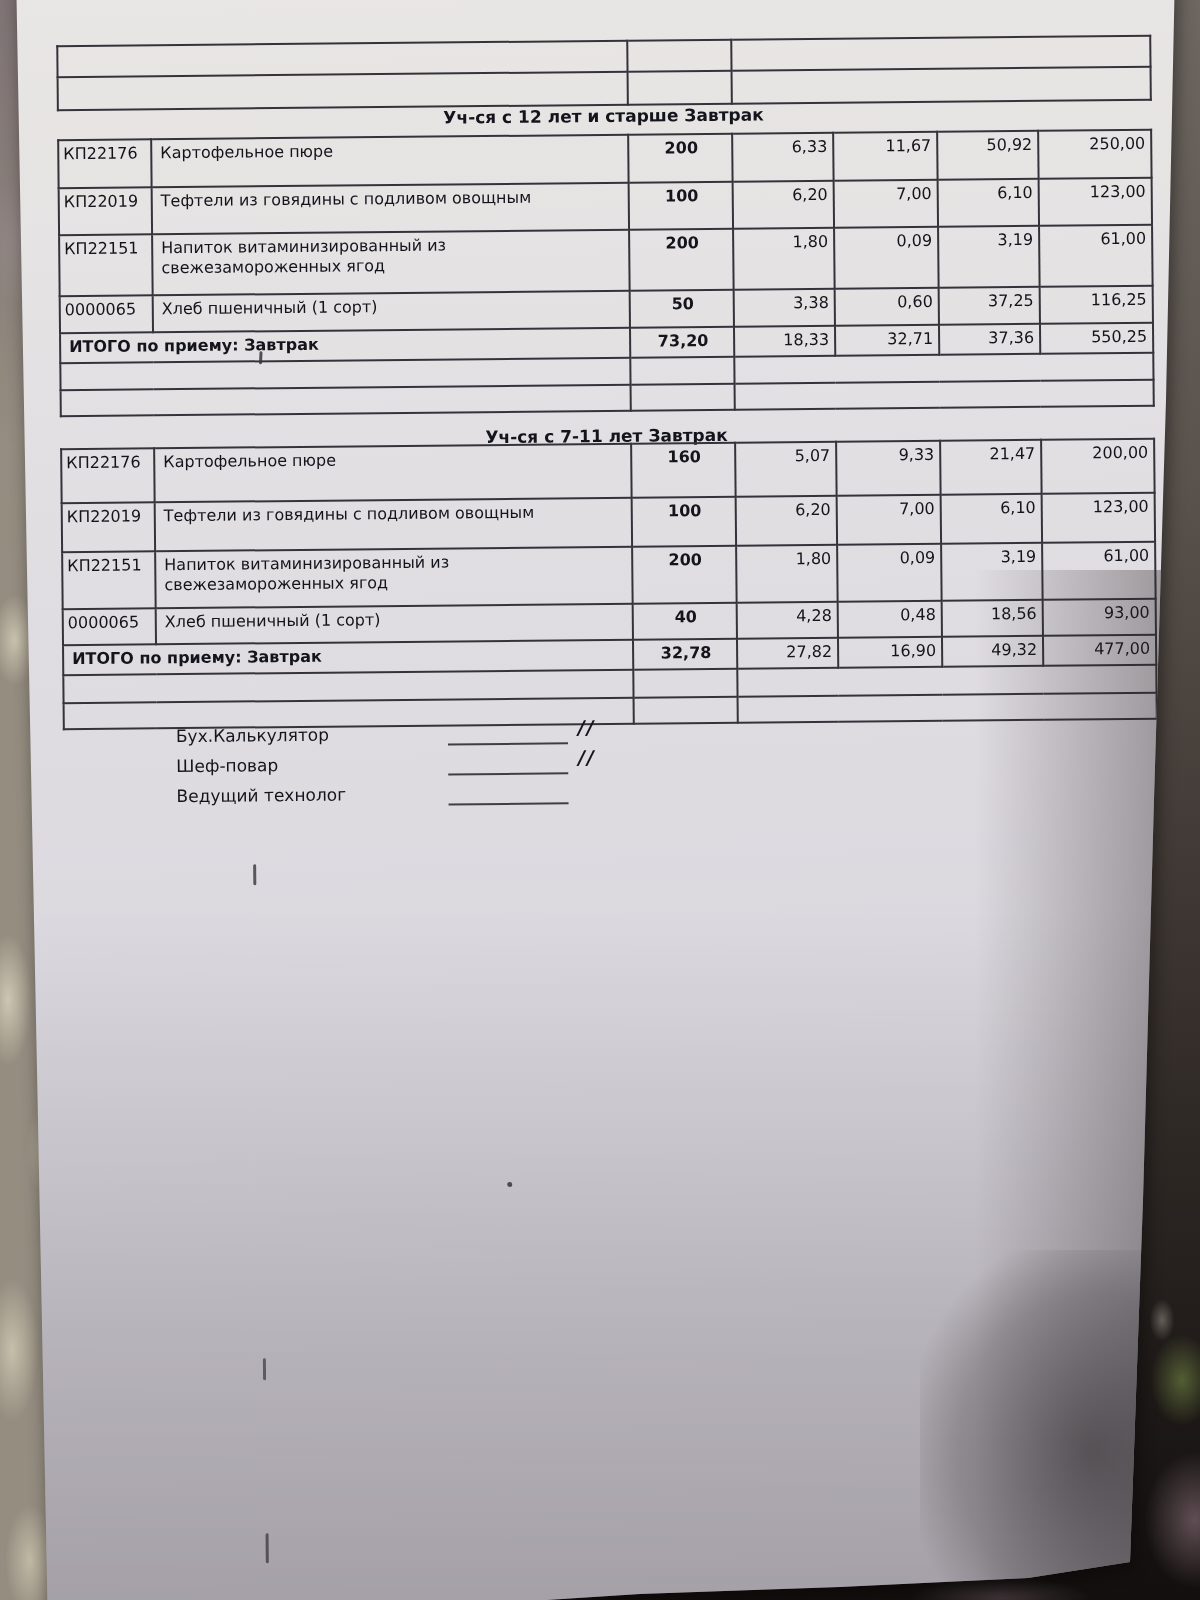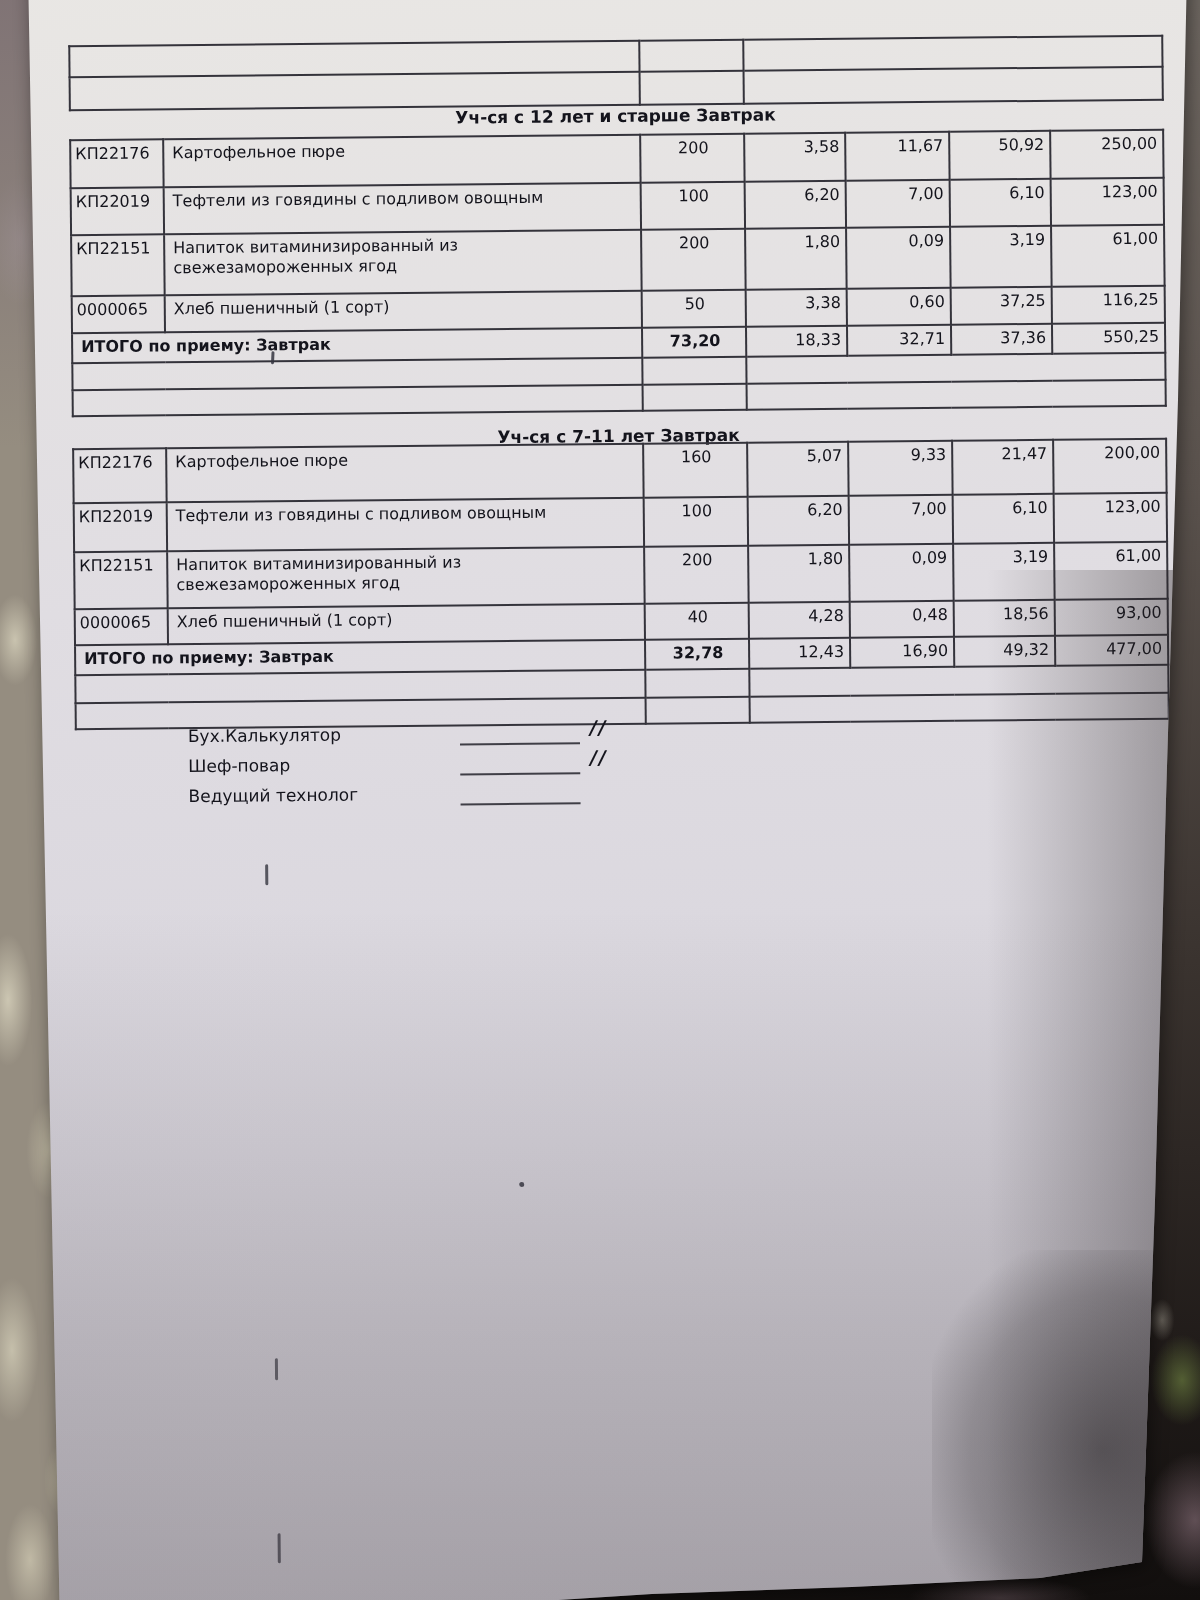--- a/index.html
+++ b/index.html
@@ -30,21 +30,21 @@
       radial-gradient(ellipse 50px 100px at 20px 240px, #a79d99, transparent 65%),
       radial-gradient(ellipse 34px 70px at 15px 640px, #c9c3af, transparent 65%),
       radial-gradient(ellipse 26px 90px at 58px 760px, #beb7a3, transparent 60%),
       radial-gradient(ellipse 40px 110px at 8px 1000px, #ccc6b2, transparent 60%),
       radial-gradient(ellipse 36px 80px at 48px 1150px, #b5ae9a, transparent 60%),
       radial-gradient(ellipse 44px 120px at 12px 1350px, #c5bfab, transparent 60%),
       radial-gradient(ellipse 30px 60px at 62px 1480px, #b0a995, transparent 60%),
       radial-gradient(ellipse 40px 90px at 30px 1560px, #c0b9a5, transparent 62%);
   }
   
-  #paper-wrap{position:absolute;inset:0;filter:drop-shadow(3px 4px 9px rgba(0,0,0,.45));margin-left:12px;}
+  #paper-wrap{position:absolute;inset:0;filter:drop-shadow(3px 4px 9px rgba(0,0,0,.45));}
   #paper{
     position:absolute;left:0;top:-30px;width:1200px;height:1660px;
     background:linear-gradient(178deg,#e9e7e4 0%,#e0dde2 38%,#d8d5dd 70%,#ccc9d1 100%);
     clip-path:polygon(
       16px 0, 1175px 0,
       1166px 430px, 1154px 830px, 1143px 1230px, 1130px 1592px,
       1028px 1608px, 840px 1617px, 640px 1624px, 500px 1633px, 468px 1660px,
       48px 1660px, 38px 1150px, 27px 600px
     );
   }
@@ -60,21 +60,21 @@
     transform:rotate(-0.55deg);transform-origin:600px 120px;
     color:#14141c;
   }
   .doc-table{
     position:absolute;border-collapse:collapse;table-layout:fixed;
     font-size:16px;line-height:1.25;color:#14141c;
   }
   .doc-table td{border:2px solid #34333b;vertical-align:top;padding:3px 6px 2px 8px;overflow:hidden;}
   .doc-table td.c-code{padding-left:4px;}
   .doc-table td.c-name{white-space:pre-line;}
-  .doc-table td.c-qty{text-align:center;}
+  .doc-table td.c-qty{text-align:center;font-weight:bold;}
   .doc-table td.c-num{text-align:right;padding-right:5px;}
   .doc-table tr.total-row td{font-weight:bold;}
   .doc-table tr.total-row td.c-num{font-weight:normal;}
   .section-title{
     position:absolute;left:57px;width:1093px;text-align:center;
     font-weight:bold;font-size:17px;color:#14141c;
   }
   
   #signatures{position:absolute;left:170px;top:722px;width:460px;height:100px;font-size:17px;}
   .sig-row{position:absolute;left:0;height:28px;width:460px;}
@@ -124,21 +124,21 @@
             <col style="width:101px">
             <col style="width:104px">
             <col style="width:101px">
             <col style="width:113px">
           </colgroup>
         <tbody>
             <tr style="height: 48px;">
               <td class="c-code">КП22176</td>
               <td class="c-name">Картофельное пюре</td>
               <td class="c-qty">200</td>
-              <td class="c-num">3,58</td>
+              <td class="c-num">6,33</td>
               <td class="c-num">11,67</td>
               <td class="c-num">50,92</td>
               <td class="c-num">250,00</td>
             </tr>
             <tr style="height: 47px;">
               <td class="c-code">КП22019</td>
               <td class="c-name">Тефтели из говядины с подливом овощным</td>
               <td class="c-qty">100</td>
               <td class="c-num">6,20</td>
               <td class="c-num">7,00</td>
@@ -230,21 +230,21 @@
               <td class="c-name">Хлеб пшеничный (1 сорт)</td>
               <td class="c-qty">40</td>
               <td class="c-num">4,28</td>
               <td class="c-num">0,48</td>
               <td class="c-num">18,56</td>
               <td class="c-num">93,00</td>
             </tr>
             <tr class="total-row" style="height: 30px;">
               <td class="c-total-label" colspan="2">ИТОГО по приему: Завтрак</td>
               <td class="c-qty">32,78</td>
-              <td class="c-num">12,43</td>
+              <td class="c-num">27,82</td>
               <td class="c-num">16,90</td>
               <td class="c-num">49,32</td>
               <td class="c-num">477,00</td>
             </tr>
             <tr style="height: 28px;">
               <td class="" colspan="2"></td>
               <td class=""></td>
               <td class="" colspan="4"></td>
             </tr>
             <tr style="height: 26px;">

